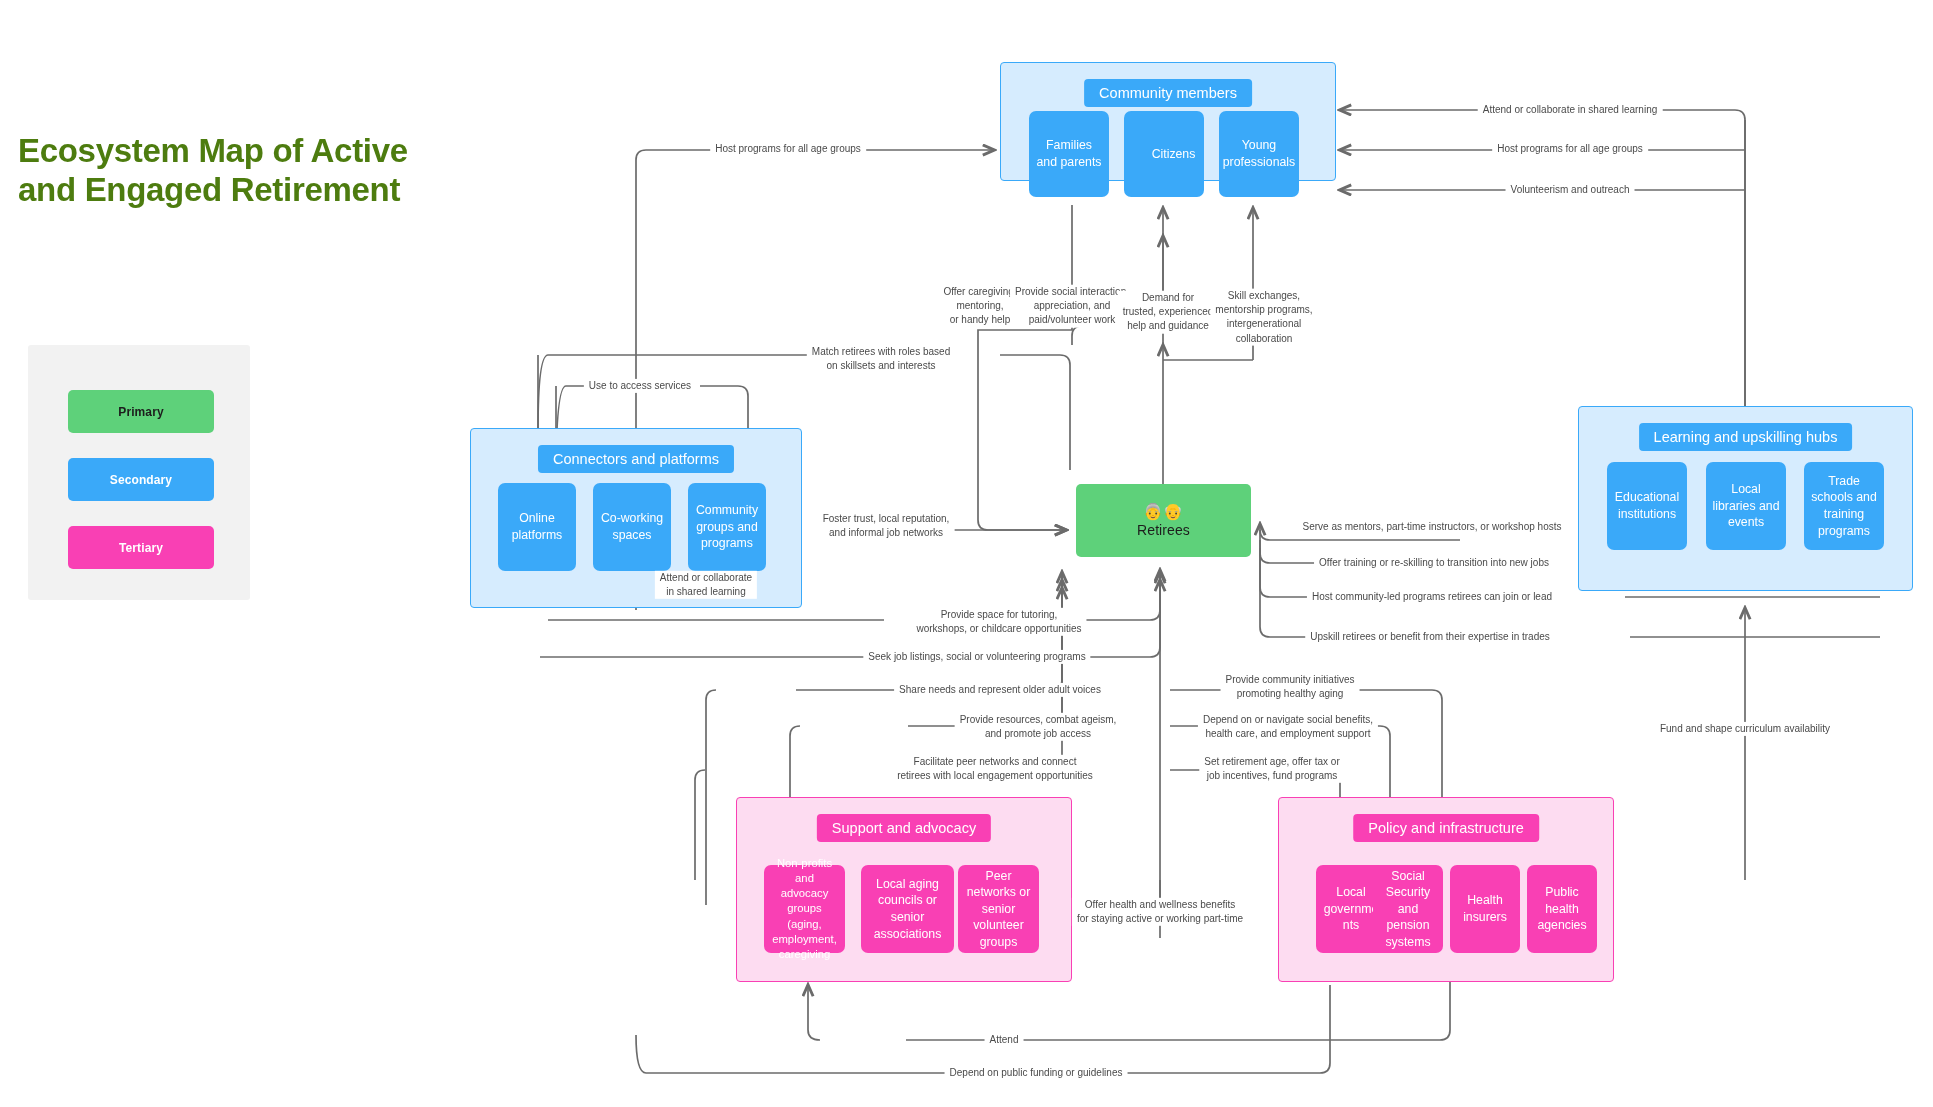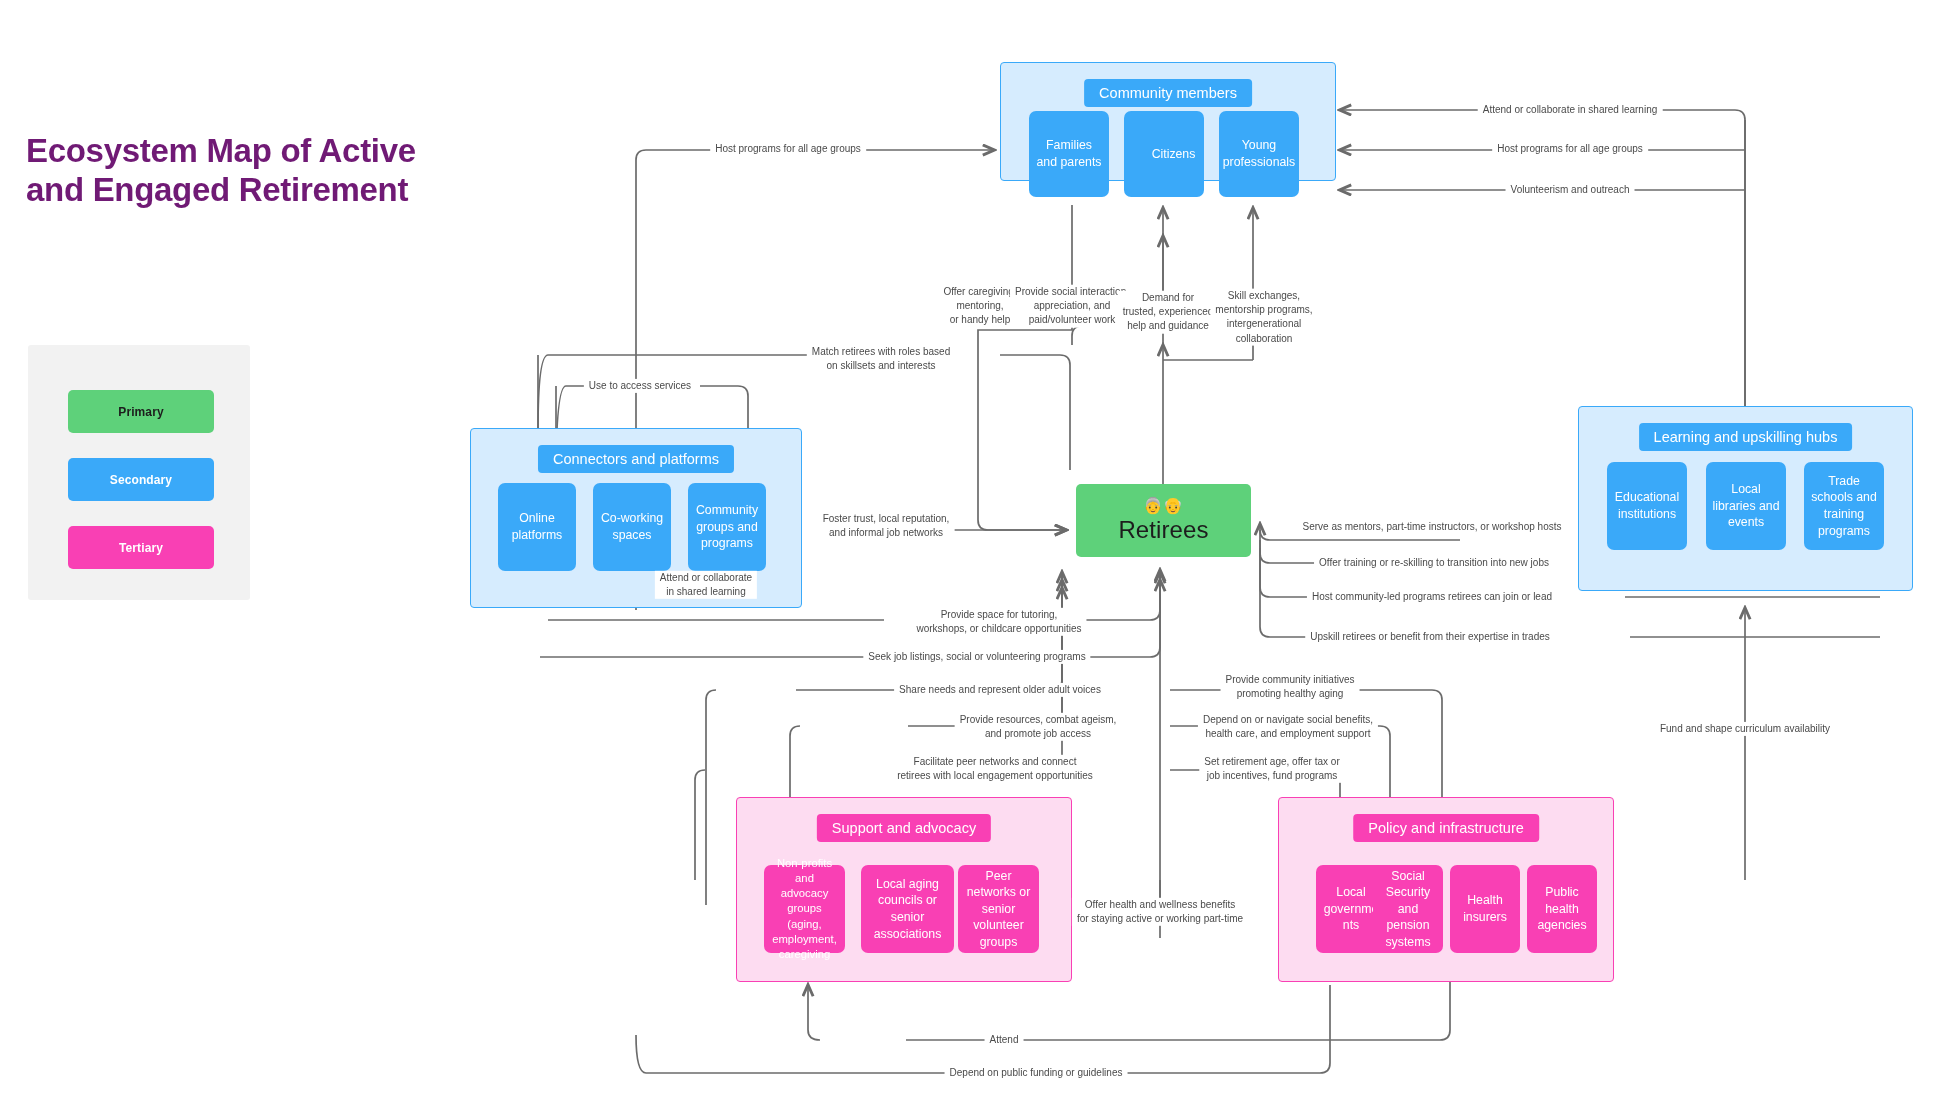--- a/index.html
+++ b/index.html
@@ -1,22 +1,22 @@
 <!DOCTYPE html>
 <html><head>
 <meta charset="utf-8">
 <style>
   html,body{margin:0;padding:0;background:#ffffff;}
   body{font-family:"Liberation Sans","DejaVu Sans",sans-serif;color:#222;}
   #canvas{position:relative;width:1933px;height:1107px;overflow:hidden;background:#fff;}
 
   
   .title{
-    position:absolute;left:26px;top:132px;width:400px;
-    font-size:33px;line-height:1.17;font-weight:bold;color:#701a75;
+    position:absolute;left:18px;top:132px;width:400px;
+    font-size:33px;line-height:1.17;font-weight:bold;color:#4d7c0f;
     letter-spacing:-0.3px;
   }
 
   
   .legend{
     position:absolute;left:28px;top:345px;width:222px;height:255px;
     background:#f2f2f2;border-radius:3px;
   }
   .legend-chip{
     position:absolute;left:40px;width:146px;height:43px;border-radius:5px;
@@ -50,21 +50,21 @@
   .node.blue{background:#3aa9f9;}
   .node.pink{background:#f940b4;}
 
   
   .retirees{
     position:absolute;left:1076px;top:484px;width:175px;height:73px;
     background:#5ed17a;border-radius:5px;
     display:flex;flex-direction:column;align-items:center;justify-content:center;
   }
   .retirees .emoji{font-size:16px;line-height:1;margin-bottom:2px;}
-  .retirees .label{font-size:24px;font-weight:normal;color:#1d1d1d;letter-spacing:.1px;}
+  .retirees .label{font-size:14px;font-weight:normal;color:#1d1d1d;letter-spacing:.1px;}
 
   
   .elabel{
     position:absolute;font-size:10px;line-height:1.42;color:#4a4a4a;
     text-align:center;background:#fff;padding:0 5px;white-space:pre-line;
     transform:translate(-50%,-50%);
   }
 
   
   #wires{position:absolute;left:0;top:0;width:1933px;height:1107px;pointer-events:none;}

